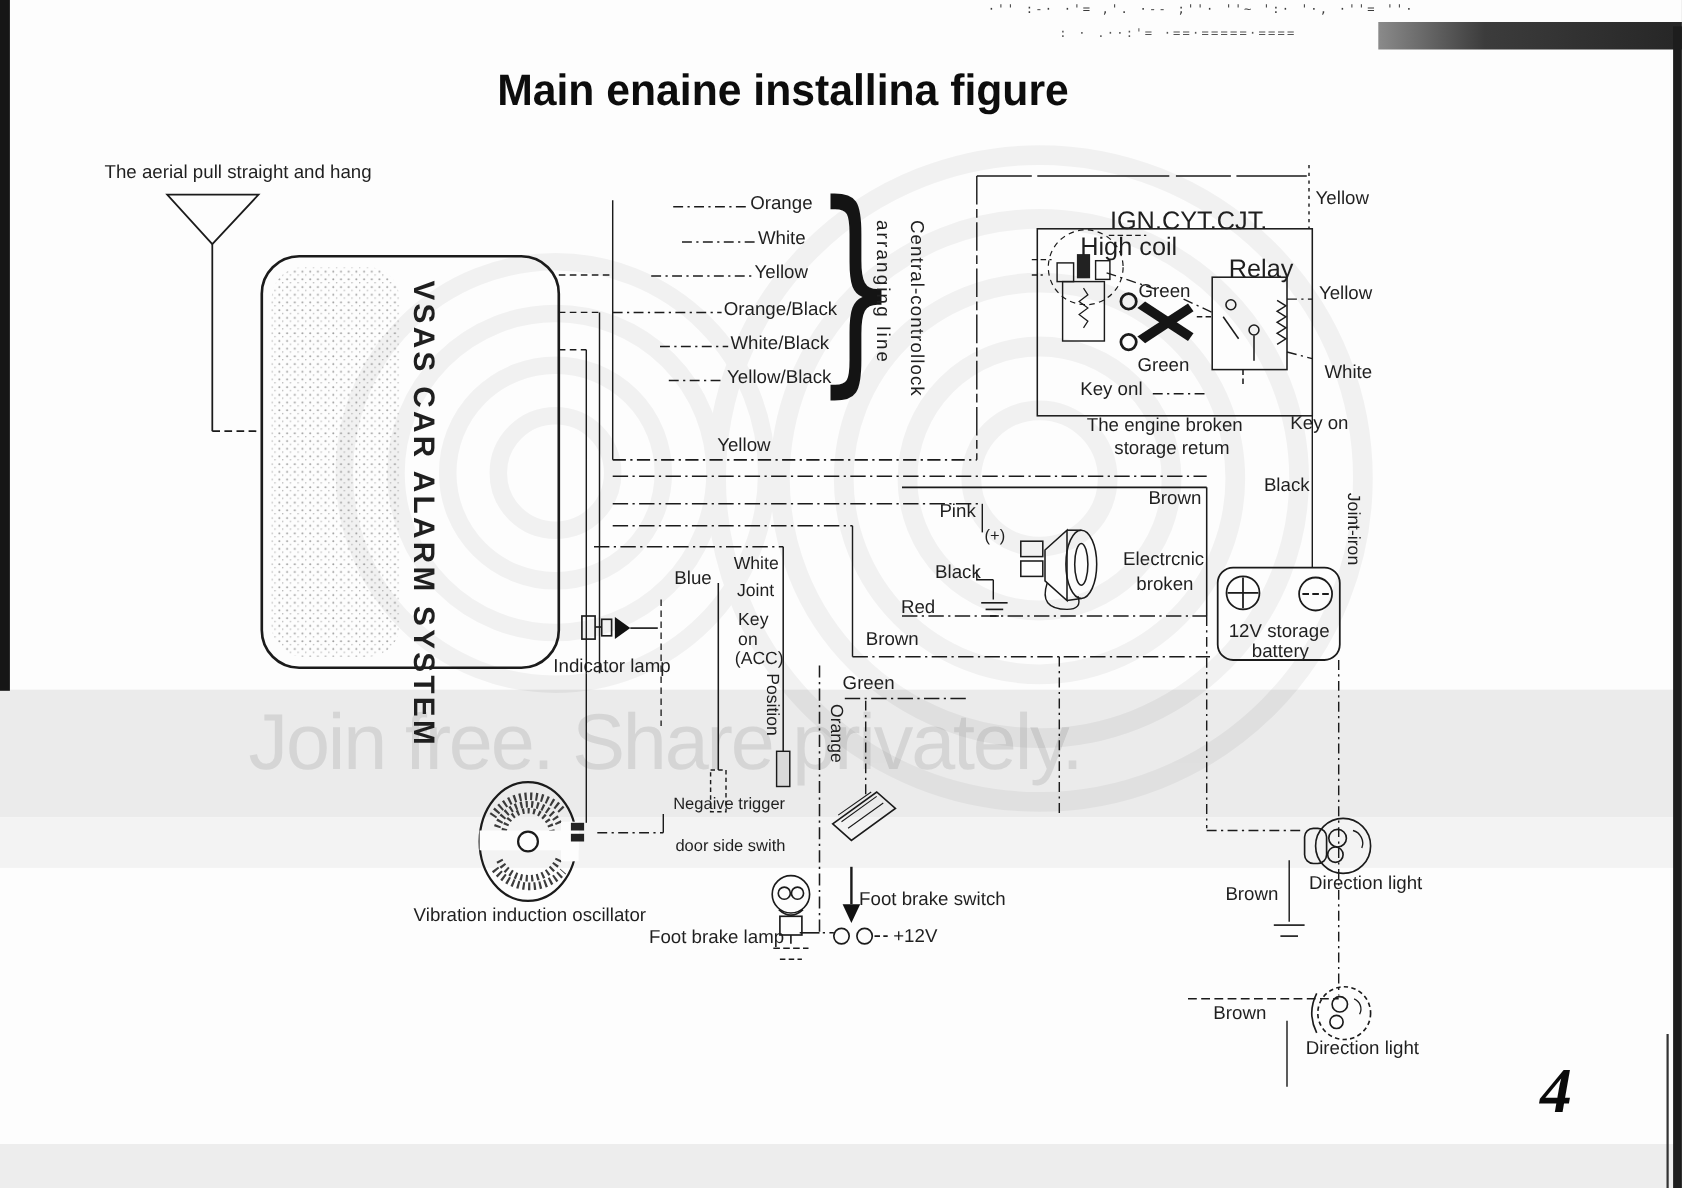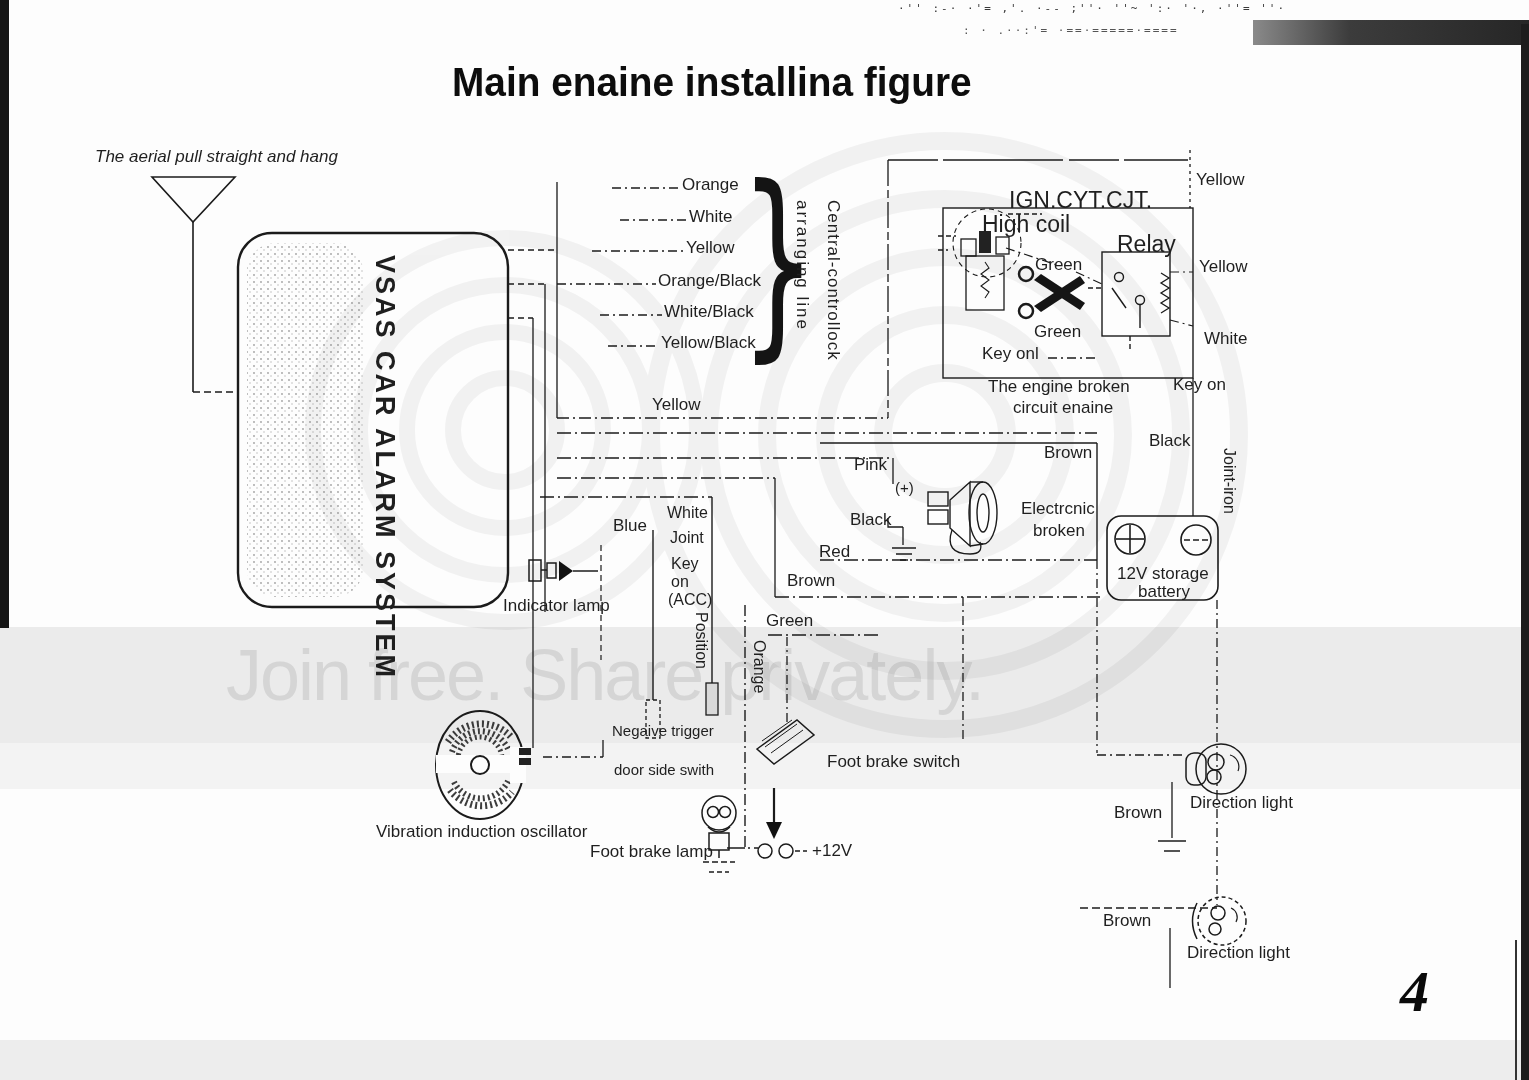--- a/index.html
+++ b/index.html
@@ -235,21 +235,21 @@
         <rect x="519" y="748" width="12" height="7" fill="#222" stroke="none"></rect>
         <rect x="519" y="758" width="12" height="7" fill="#222" stroke="none"></rect>
       </g>
       <path d="M543,757 H603" stroke-dasharray="9 4 2 4" stroke-width="1.3"></path>
       <path d="M603,757 V740" stroke-width="1.3"></path>
     </g>
   </svg>
 
   <div class="ttl" style="left:452px;top:60px;">Main enaine installina figure</div>
 
-  <span class="lbl" style="left:95px;top:147px;font-style:italic;">The aerial pull straight and hang</span>
+  <span class="lbl" style="left:95px;top:147px;">The aerial pull straight and hang</span>
 
   <span class="lbl rot" style="left:400px;top:255px;font-size:27px;font-weight:bold;letter-spacing:3px;">VSAS CAR ALARM SYSTEM</span>
 
   <span class="lbl" style="left:682px;top:175px;">Orange</span>
   <span class="lbl" style="left:689px;top:207px;">White</span>
   <span class="lbl" style="left:686px;top:238px;">Yellow</span>
   <span class="lbl" style="left:658px;top:271px;">Orange/Black</span>
   <span class="lbl" style="left:664px;top:302px;">White/Black</span>
   <span class="lbl" style="left:661px;top:333px;">Yellow/Black</span>
   <span class="brace" style="left:740px;top:160px;">}</span>
@@ -260,21 +260,21 @@
   <span class="lbl big19" style="left:982px;top:211px;">High coil</span>
   <span class="lbl big19" style="left:1117px;top:231px;">Relay</span>
   <span class="lbl" style="left:1035px;top:255px;">Green</span>
   <span class="lbl" style="left:1034px;top:322px;">Green</span>
   <span class="lbl" style="left:982px;top:344px;">Key onl</span>
   <span class="lbl" style="left:1196px;top:170px;">Yellow</span>
   <span class="lbl" style="left:1199px;top:257px;">Yellow</span>
   <span class="lbl" style="left:1204px;top:329px;">White</span>
   <span class="lbl" style="left:1173px;top:375px;">Key on</span>
   <span class="lbl" style="left:988px;top:377px;">The engine broken</span>
-  <span class="lbl" style="left:1013px;top:398px;">circuit enaine</span>
+  <span class="lbl" style="left:1013px;top:398px;">storage retum</span>
 
   <span class="lbl" style="left:652px;top:395px;">Yellow</span>
   <span class="lbl" style="left:1044px;top:443px;">Brown</span>
   <span class="lbl" style="left:854px;top:455px;">Pink</span>
   <span class="lbl small" style="left:895px;top:479px;">(+)</span>
   <span class="lbl" style="left:850px;top:510px;">Black</span>
   <span class="lbl" style="left:819px;top:542px;">Red</span>
   <span class="lbl" style="left:1021px;top:499px;">Electrcnic</span>
   <span class="lbl" style="left:1033px;top:521px;">broken</span>
   <span class="lbl" style="left:1149px;top:431px;">Black</span>
@@ -290,21 +290,21 @@
   <span class="lbl mid16" style="left:668px;top:591px;">(ACC)</span>
   <span class="lbl rot mid16" style="left:710px;top:612px;">Position</span>
   <span class="lbl rot mid16" style="left:768px;top:640px;">Orange</span>
   <span class="lbl" style="left:787px;top:571px;">Brown</span>
   <span class="lbl" style="left:766px;top:611px;">Green</span>
   <span class="lbl" style="left:503px;top:596px;">Indicator lamp</span>
 
   <span class="lbl" style="left:376px;top:822px;">Vibration induction oscillator</span>
   <span class="lbl small" style="left:612px;top:722px;">Negaive trigger</span>
   <span class="lbl small" style="left:614px;top:761px;">door side swith</span>
-  <span class="lbl" style="left:781px;top:752px;margin-left:46px;">Foot brake switch</span>
+  <span class="lbl" style="left:781px;top:808px;">Foot brake switch</span>
   <span class="lbl" style="left:590px;top:842px;">Foot brake lamp</span>
   <span class="lbl" style="left:812px;top:841px;">+12V</span>
   <span class="lbl" style="left:1114px;top:803px;">Brown</span>
   <span class="lbl" style="left:1190px;top:793px;">Direction light</span>
   <span class="lbl" style="left:1103px;top:911px;">Brown</span>
   <span class="lbl" style="left:1187px;top:943px;">Direction light</span>
 
   <span class="pageno" style="left:1400px;top:958px;">4</span>
 
   <div class="noise" style="left:898px;top:2px;">·'' :-· ·'= ,'. ·-- ;''· ''~ ':· '·, ·''= ''·</div>

